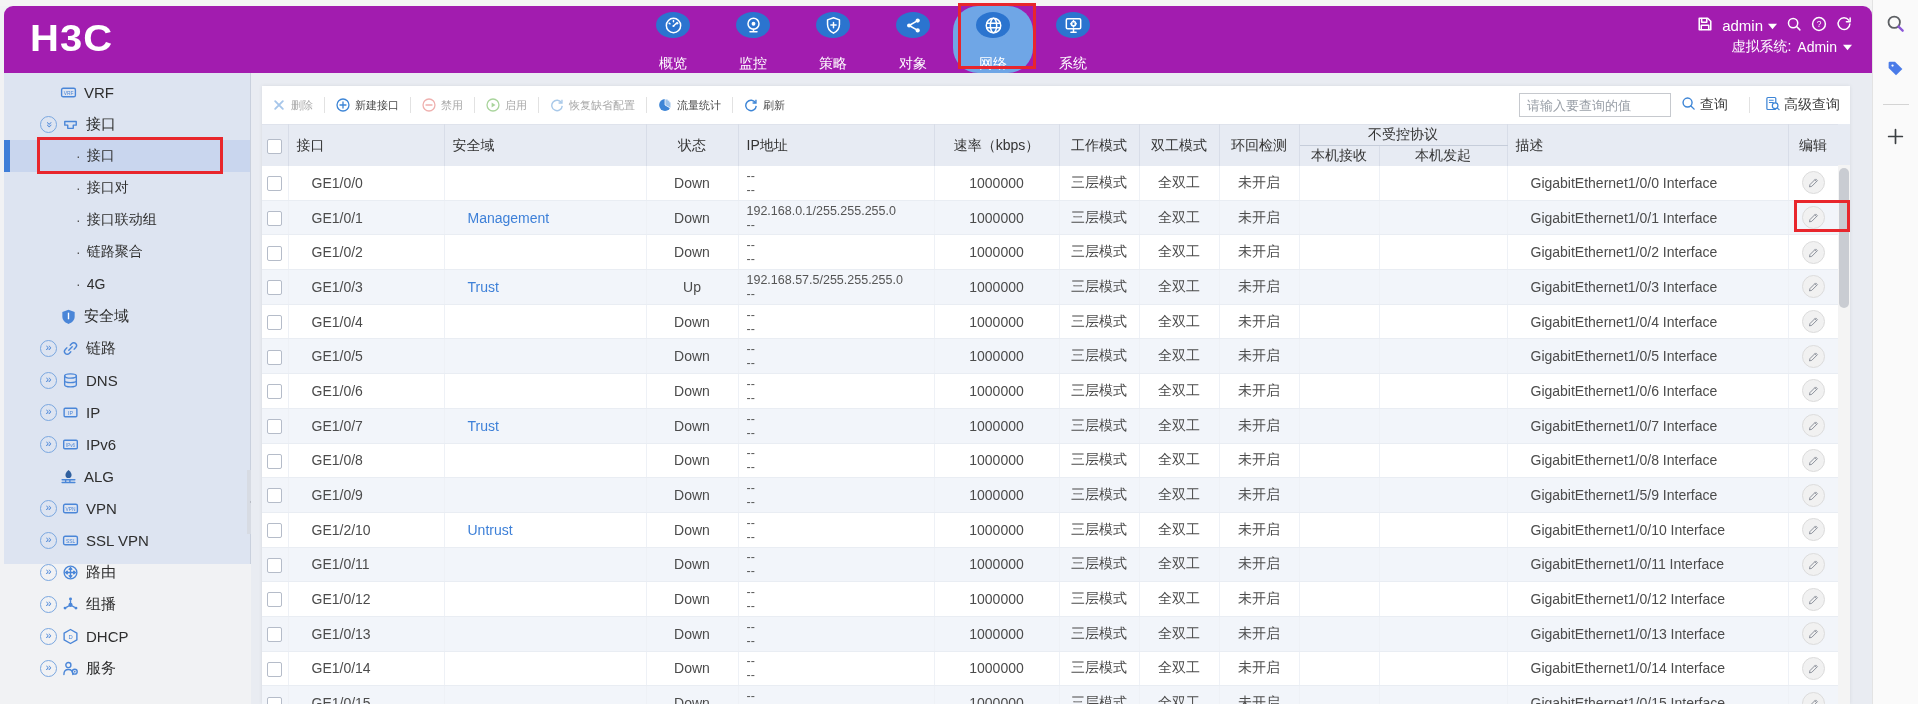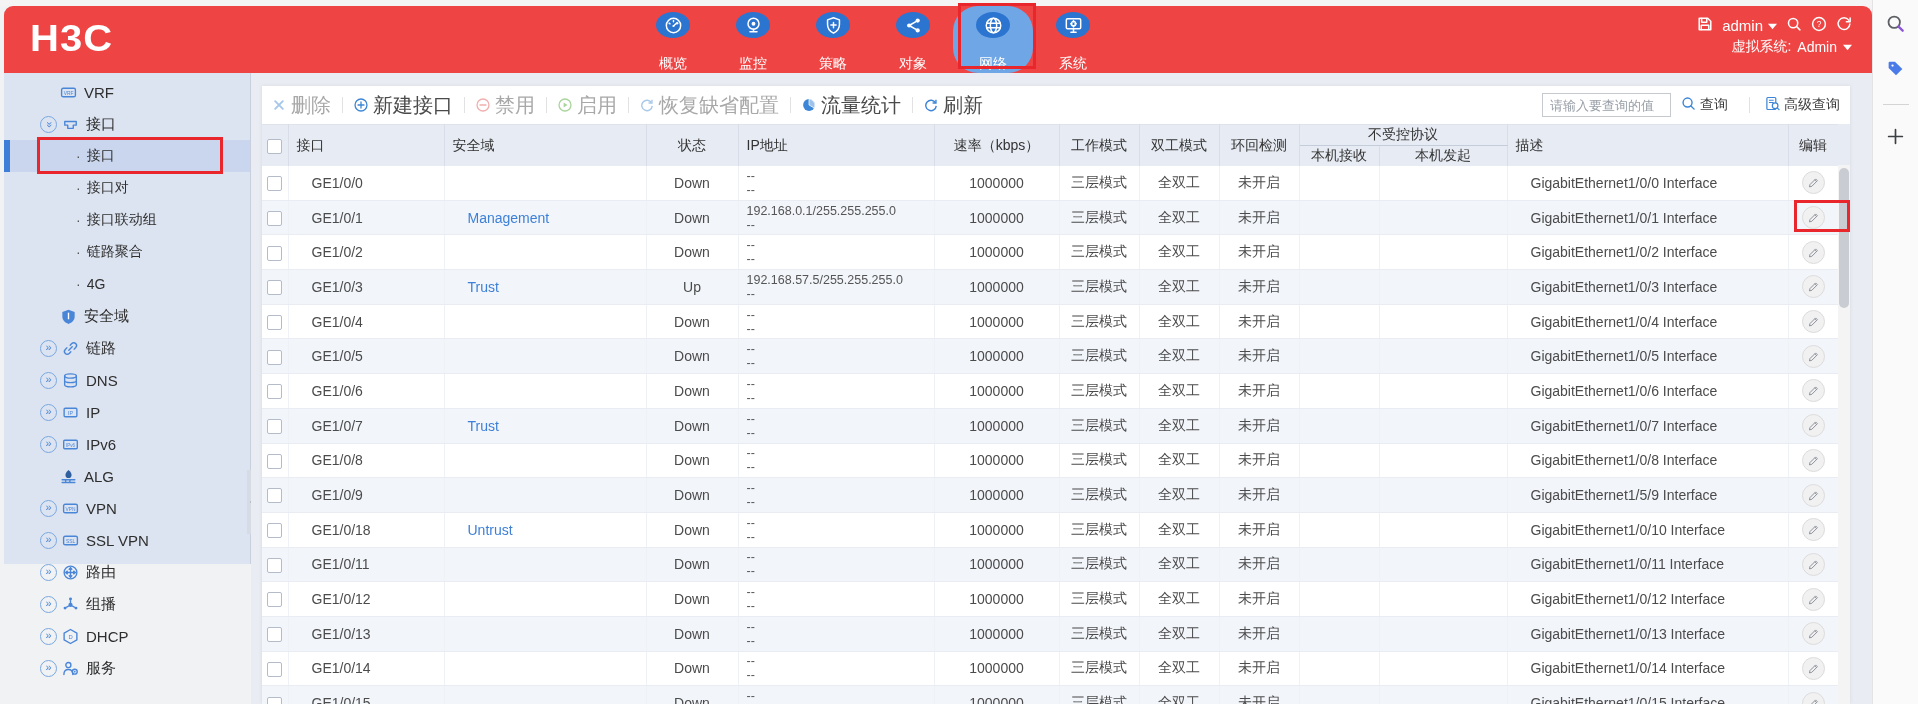--- a/index.html
+++ b/index.html
@@ -1,20 +1,20 @@
 <!DOCTYPE html>
 <html><head>
 <meta charset="utf-8">
 <style>
   html,body{margin:0;padding:0;width:1918px;height:704px;overflow:hidden;
     font-family:"Liberation Sans","DejaVu Sans",sans-serif;background:#f1f2f4;}
   .app{position:relative;width:1918px;height:704px;}
 
   
-  .topbar{position:absolute;left:4px;top:6px;width:1868px;height:67px;background:#ef4444;
+  .topbar{position:absolute;left:4px;top:6px;width:1868px;height:67px;background:#a21caf;
     border-radius:9px 9px 0 0;}
   .logo{position:absolute;left:26px;top:10px;color:#fff;font-size:40px;font-weight:800;
     letter-spacing:1px;transform:scaleY(.92);}
   .topnav{position:absolute;left:629px;top:0;height:67px;display:flex;}
   .nav-item{width:80px;height:67px;display:flex;flex-direction:column;align-items:center;
     justify-content:flex-start;padding-top:6px;box-sizing:border-box;cursor:pointer;}
   .nav-item.selected{background:#6fa6e6;border-radius:25px;}
   .nav-circle{width:34px;height:34px;border-radius:50%;background:#2b74cf;display:flex;
     align-items:center;justify-content:center;}
   .nav-label{color:#fff;font-size:14px;margin-top:17px;}
@@ -41,25 +41,25 @@
   .collapse-handle{position:absolute;left:247px;top:470px;width:10px;height:64px;background:#d7dbe3;
     border-radius:0 5px 5px 0;display:flex;align-items:center;justify-content:center;cursor:pointer;}
   .collapse-handle span{width:0;height:0;border-top:4px solid transparent;border-bottom:4px solid transparent;
     border-right:5px solid #8a8f99;}
 
   
   .content-bg{position:absolute;left:251px;top:73px;width:1621px;height:631px;background:#e9ecf2;}
   .card{position:absolute;left:262px;top:86px;width:1588px;height:618px;background:#fff;
     box-shadow:0 0 4px rgba(0,0,0,.08);}
   .toolbar{height:38px;display:flex;align-items:center;padding:0 10px;box-sizing:border-box;}
-  .tbtn{display:flex;align-items:center;gap:5px;font-size:20px;color:#4a4a4a;cursor:pointer;white-space:nowrap;}
+  .tbtn{display:flex;align-items:center;gap:5px;font-size:11px;color:#4a4a4a;cursor:pointer;white-space:nowrap;}
   .tbtn.disabled{color:#a8a8a8;cursor:default;}
   .sep{width:1px;height:16px;background:#e2e2e2;margin:0 11px;flex:none;}
   .searchbox{margin-left:auto;display:flex;align-items:center;gap:10px;}
-  .searchbox input{width:129px;height:24px;border:1px solid #c6c9ce;box-sizing:border-box;
+  .searchbox input{width:152px;height:24px;border:1px solid #c6c9ce;box-sizing:border-box;
     padding:0 7px;font-size:13px;color:#333;outline:none;font-family:inherit;}
   .searchbox input::placeholder{color:#9aa0a8;}
   .qbtn{display:flex;align-items:center;gap:4px;font-size:14px;color:#3b3b3b;cursor:pointer;white-space:nowrap;}
 
   
   table{border-collapse:collapse;table-layout:fixed;width:1576px;font-size:14px;}
   thead th{background:#e7ebf3;color:#333;font-weight:400;height:20px;border-right:1px solid #d8dde8;
     padding:0;text-align:center;}
   thead tr:first-child th{border-top:1px solid #dfe3ec;}
   th.al{text-align:left;padding-left:8px;}
@@ -723,21 +723,21 @@
             <td class="al">GigabitEthernet1/5/9 Interface</td>
             <td><span class="editbtn">
                 <svg width="13" height="13" viewBox="0 0 16 16" xmlns="http://www.w3.org/2000/svg">
                   <path d="M3 13.4 l.7 -2.9 L10.6 3.6 l2.2 2.2 -6.9 6.9 Z" fill="none" stroke="#8a8f99" stroke-width="1.2" stroke-linejoin="round"></path>
                   <path d="M9.5 4.7 l2.2 2.2" stroke="#8a8f99" stroke-width="1.1"></path>
                 </svg>
               </span></td>
           </tr>
           <tr>
             <td><span class="cb"></span></td>
-            <td class="al">GE1/0/18</td>
+            <td class="al">GE1/2/10</td>
             <td class="al"><a class="zlink">Untrust</a></td>
             <td>Down</td>
             <td class="iplines">
               <div>--</div>
               <div>--</div>
             </td>
             <td>1000000</td>
             <td>三层模式</td>
             <td>全双工</td>
             <td>未开启</td>

